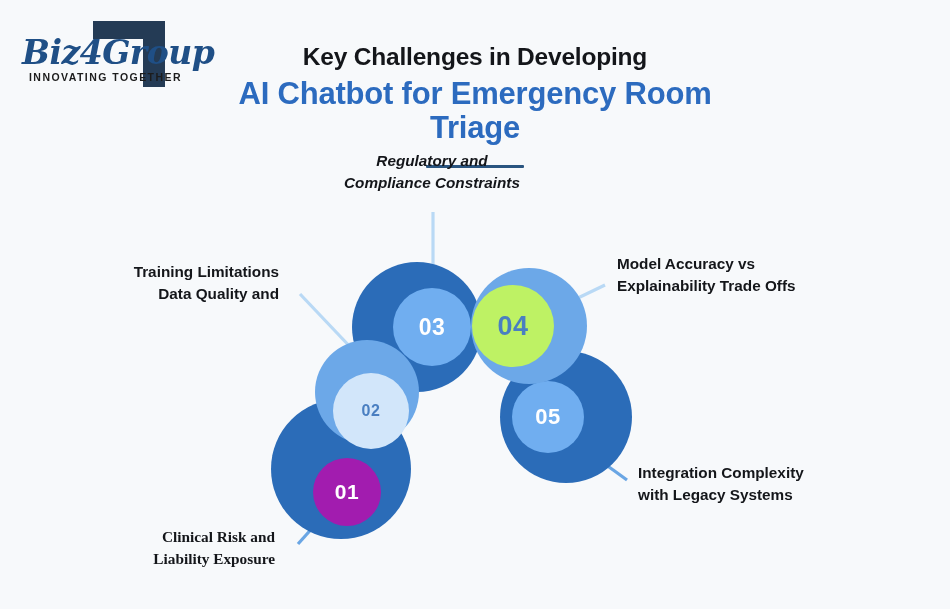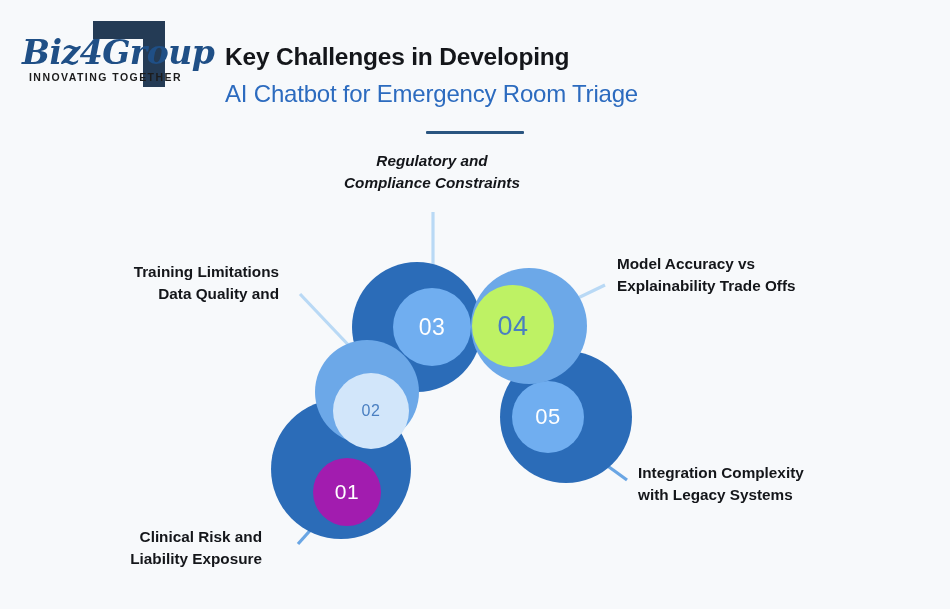--- a/index.html
+++ b/index.html
@@ -63,31 +63,32 @@
     color: #1c1c1c;
     white-space: nowrap;
   }
 
   
   #heading {
     position: absolute;
     left: 225px;
     top: 40px;
     width: 500px;
+    text-align: center;
   }
   #heading-line1 {
     font-size: 24.5px;
     font-weight: 700;
     color: #14161a;
     letter-spacing: -0.2px;
     line-height: 34px;
   }
   #heading-line2 {
-    font-size: 24px;
-    font-weight: 400;
+    font-size: 31px;
+    font-weight: 700;
     color: #2c6bbf;
     letter-spacing: -0.2px;
     line-height: 34px;
     margin-top: 3px;
   }
   #heading-divider {
     width: 98px;
     height: 3px;
     background: #2a5580;
     margin: 20px auto 0 auto;
@@ -107,21 +108,21 @@
     position: absolute;
     border-radius: 50%;
   }
   .node-outer { position: absolute; border-radius: 50%; }
   .node-inner {
     position: absolute;
     border-radius: 50%;
     display: flex;
     align-items: center;
     justify-content: center;
-    font-weight: 400;
+    font-weight: 700;
     letter-spacing: 0.5px;
   }
 
   
   .callout {
     position: absolute;
     font-size: 15.3px;
     font-weight: 700;
     color: #14161a;
     line-height: 22px;
@@ -199,19 +200,19 @@
     <div class="callout callout-right" style="left:617px;top:253px;width:260px;">
       <div>Model Accuracy vs</div>
       <div>Explainability Trade Offs</div>
     </div>
 
     <div class="callout callout-right" style="left:638px;top:462px;width:260px;">
       <div>Integration Complexity</div>
       <div>with Legacy Systems</div>
     </div>
 
-    <div class="callout callout-left" style="left:40px;top:526px;width:222px;">
+    <div class="callout callout-left" style="left:53px;top:526px;width:222px;font-family:Liberation Serif, serif;">
       <div>Clinical Risk and</div>
       <div>Liability Exposure</div>
     </div>
 
   </div>
 </div>
 
 </body></html>

